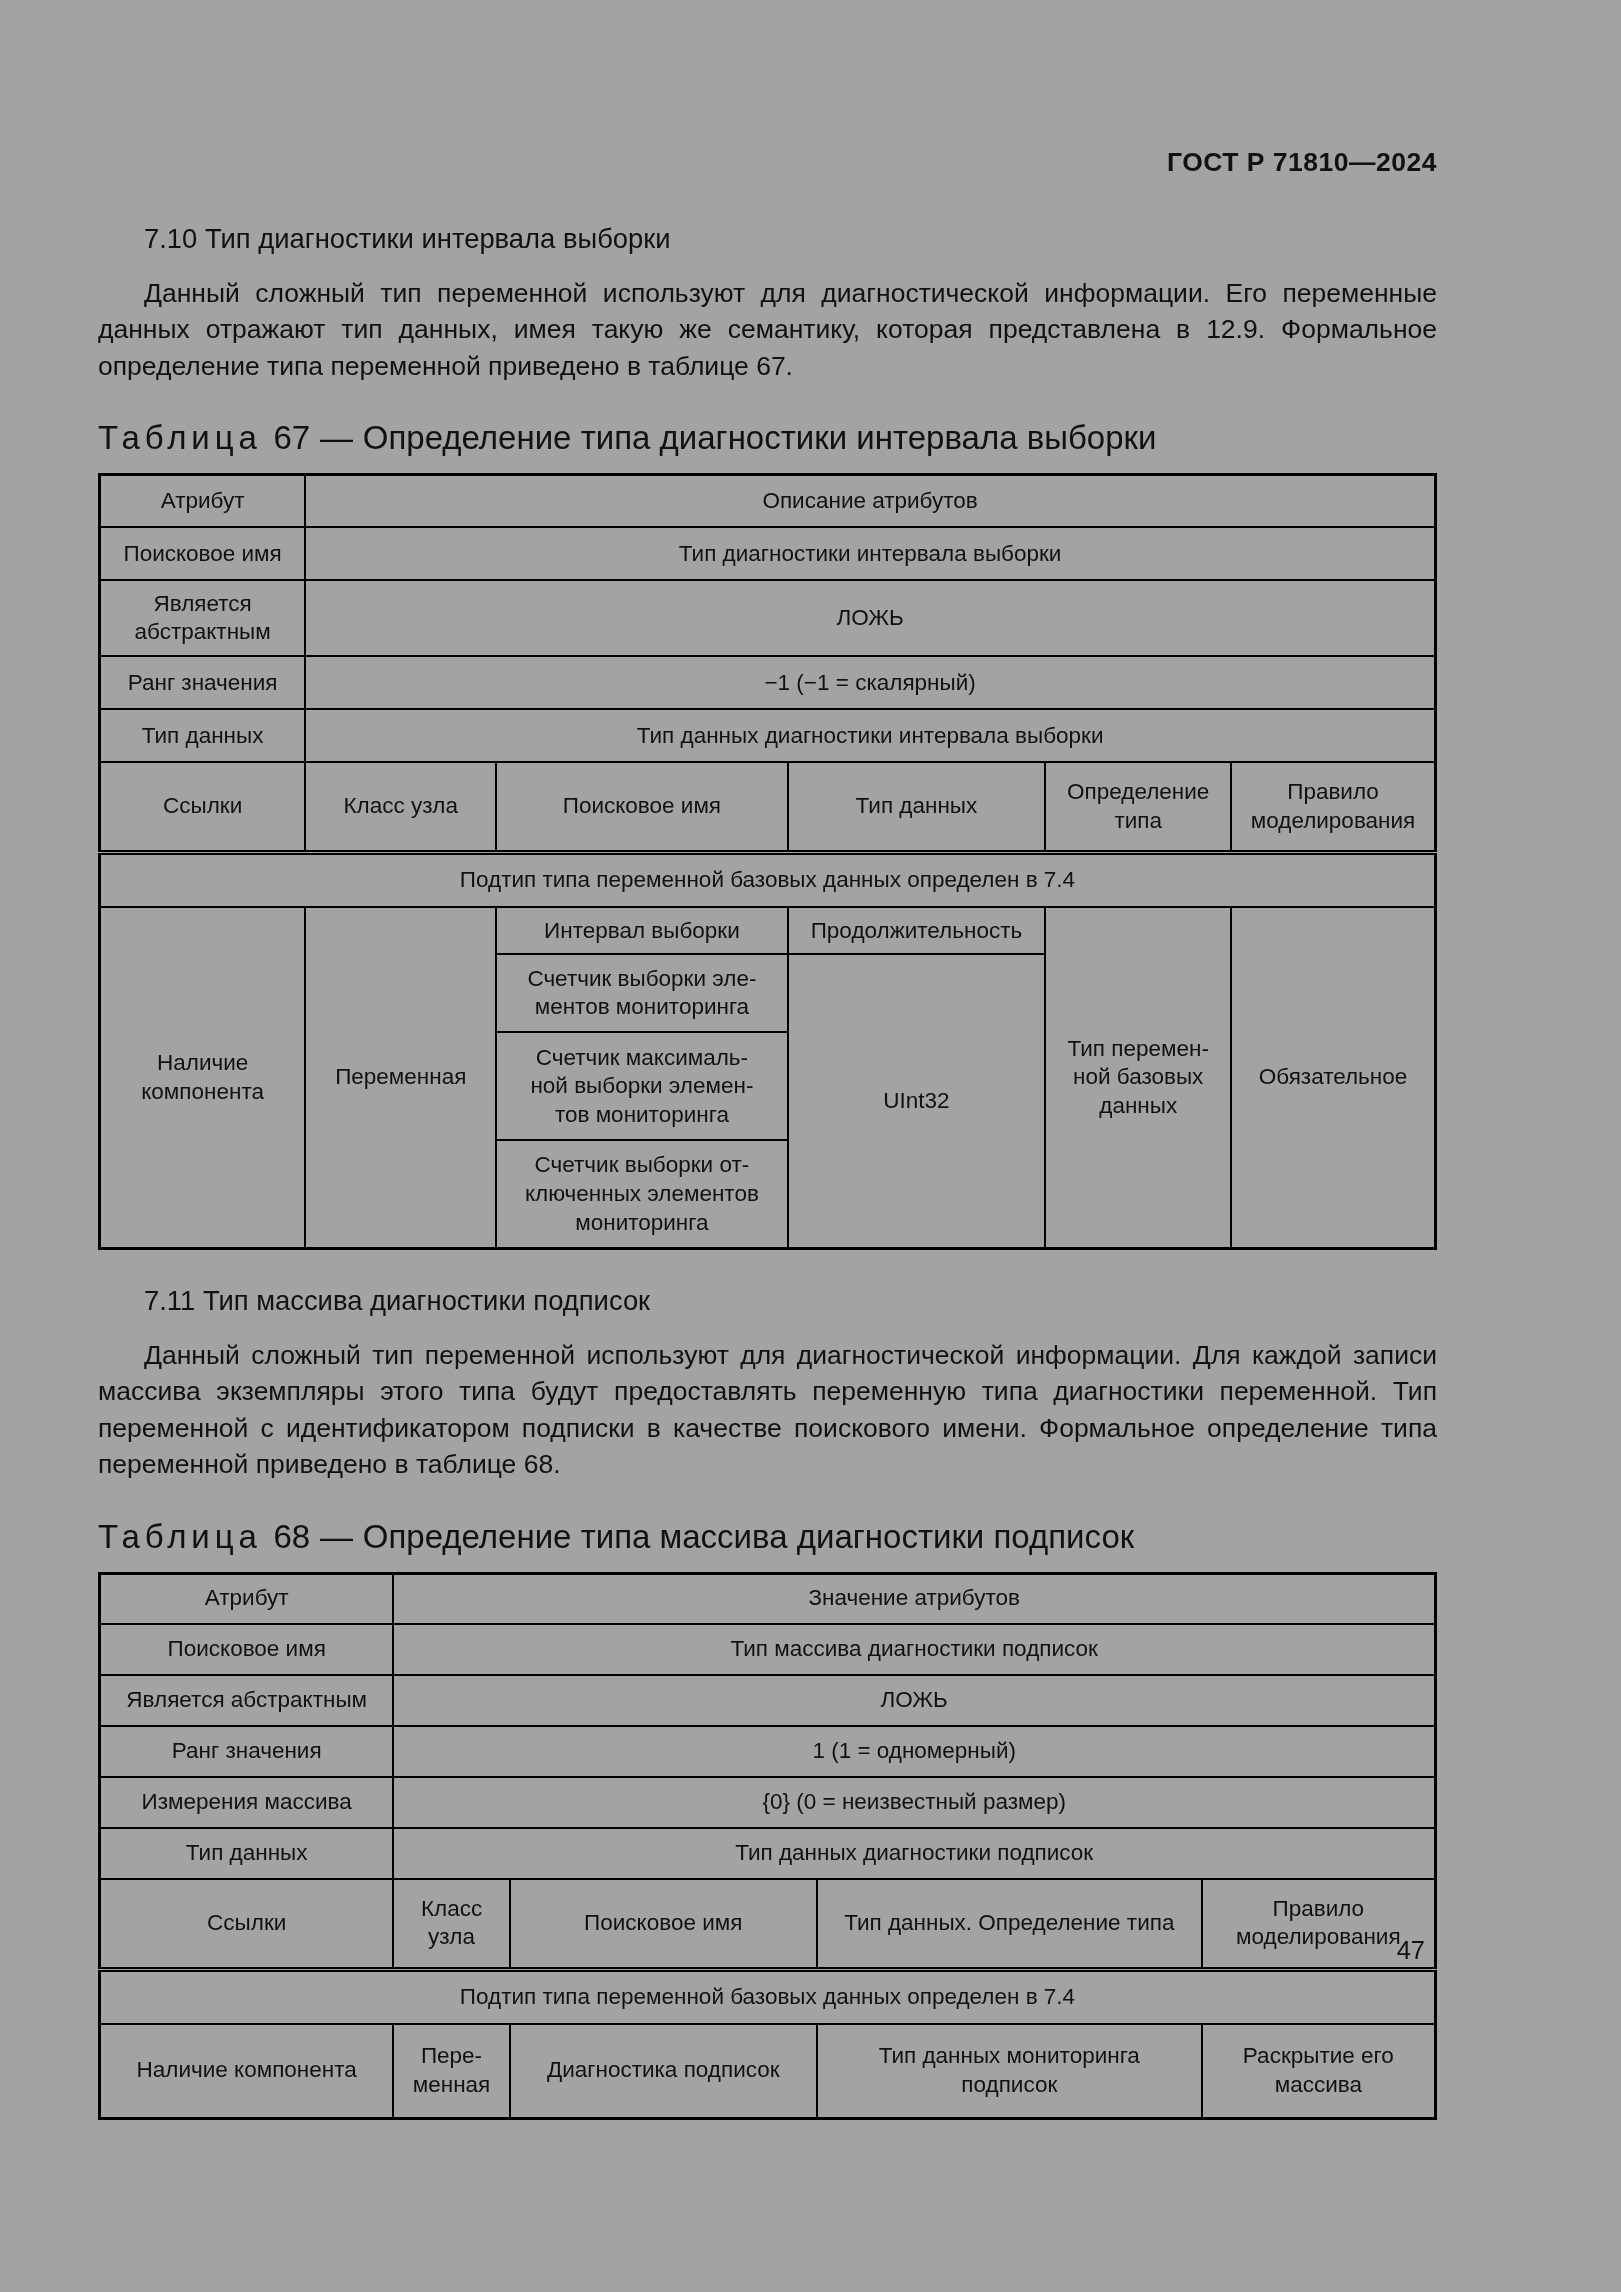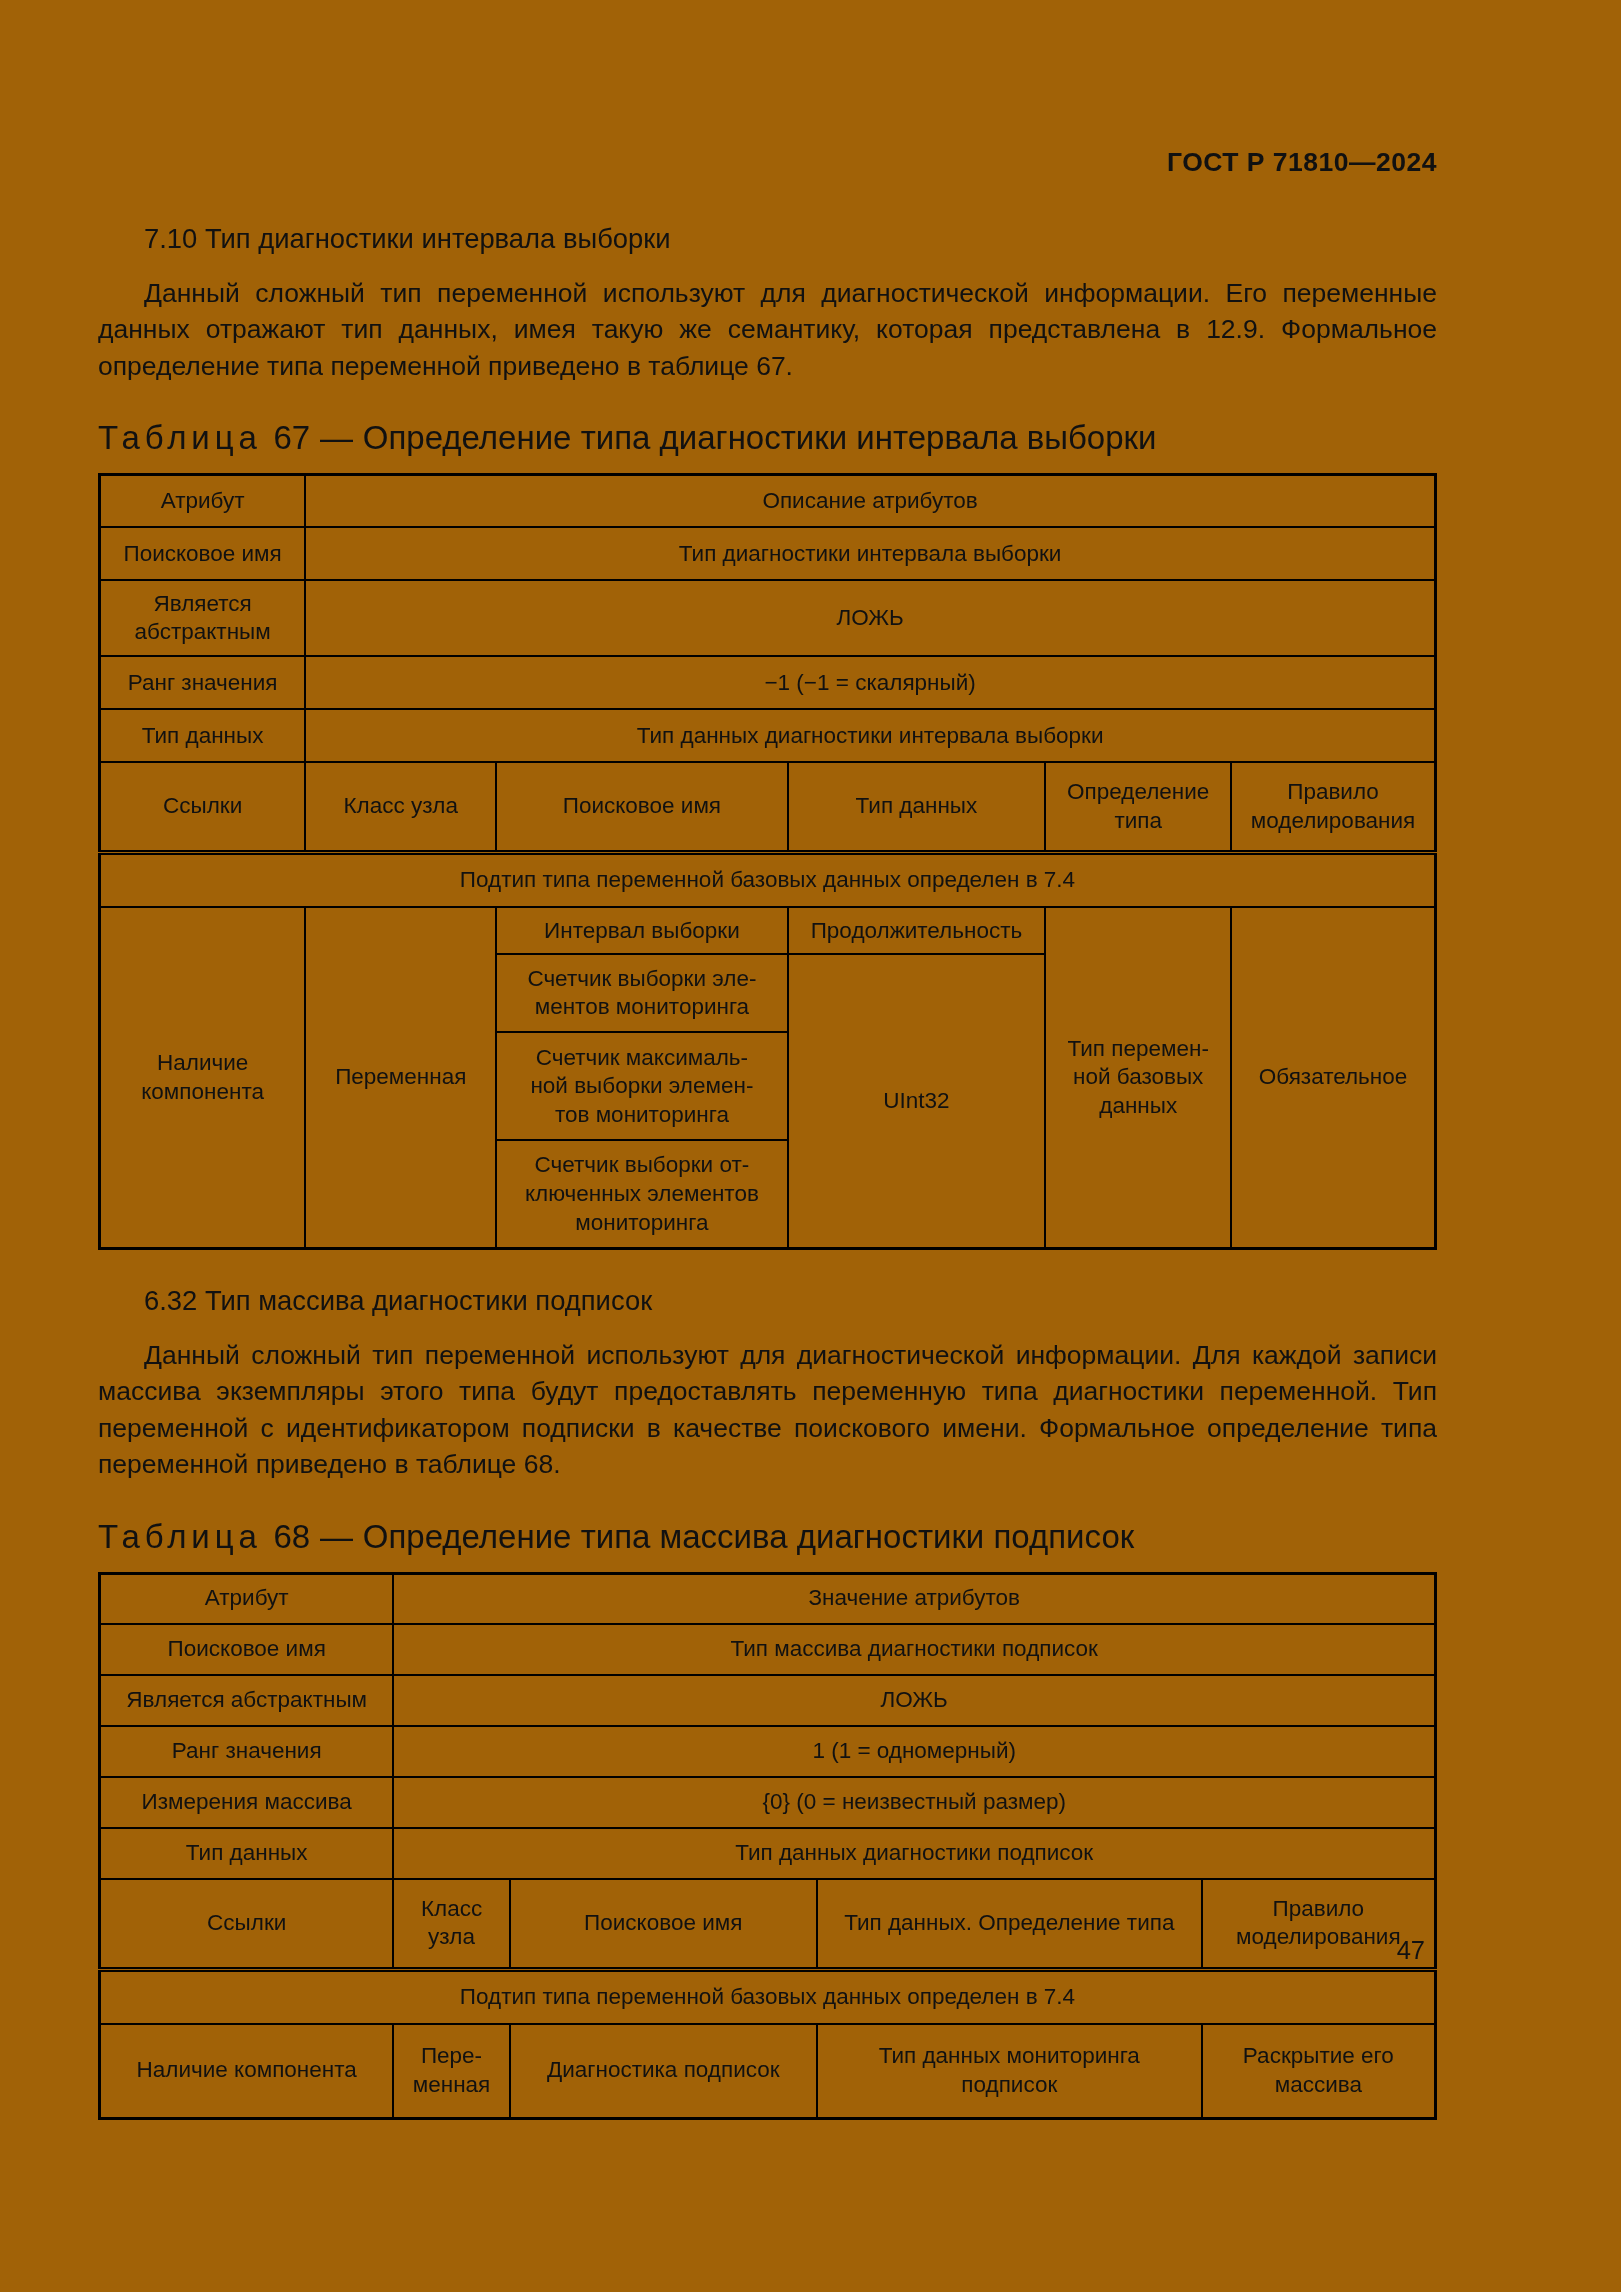--- a/index.html
+++ b/index.html
@@ -1,19 +1,19 @@
 <!DOCTYPE html>
 <html><head>
 <meta charset="utf-8">
 <style>
   html,body{margin:0;padding:0;background:#e8e8e8;}
   .page{
     position:relative;
     width:1621px;height:2293px;
-    background:#a16207;
+    background:#a3a3a3;
     font-family:"Liberation Sans","DejaVu Sans",sans-serif;
     color:#111;
     overflow:hidden;
   }
   .content{position:absolute;left:98px;top:0;width:1339px;}
   .runhead{
     padding-top:147px;
     text-align:right;
     font-weight:bold;
     font-size:26.5px;
@@ -154,21 +154,21 @@
 тов мониторинга</td>
       </tr>
       <tr class="s4">
         <td>Счетчик выборки от-
 ключенных элементов
 мониторинга</td>
       </tr>
     </tbody>
       </table>
 
-    <div class="h h2">6.32 Тип массива диагностики подписок</div>
+    <div class="h h2">7.11 Тип массива диагностики подписок</div>
 
     <p class="para">Данный сложный тип переменной используют для диагностической информации. Для каждой записи массива экземпляры этого типа будут предоставлять переменную типа диагностики переменной. Тип переменной с идентификатором подписки в качестве поискового имени. Формальное определение типа переменной приведено в таблице 68.</p>
 
     <p class="tcap"><span class="capword">Таблица</span><span class="capnum">68</span><span class="capdash">—</span><span>Определение типа массива диагностики подписок</span></p>
 
     <table class="t t68">
       <colgroup>
         <col style="width:22%">
           <col style="width:8.7%">
           <col style="width:23%">

